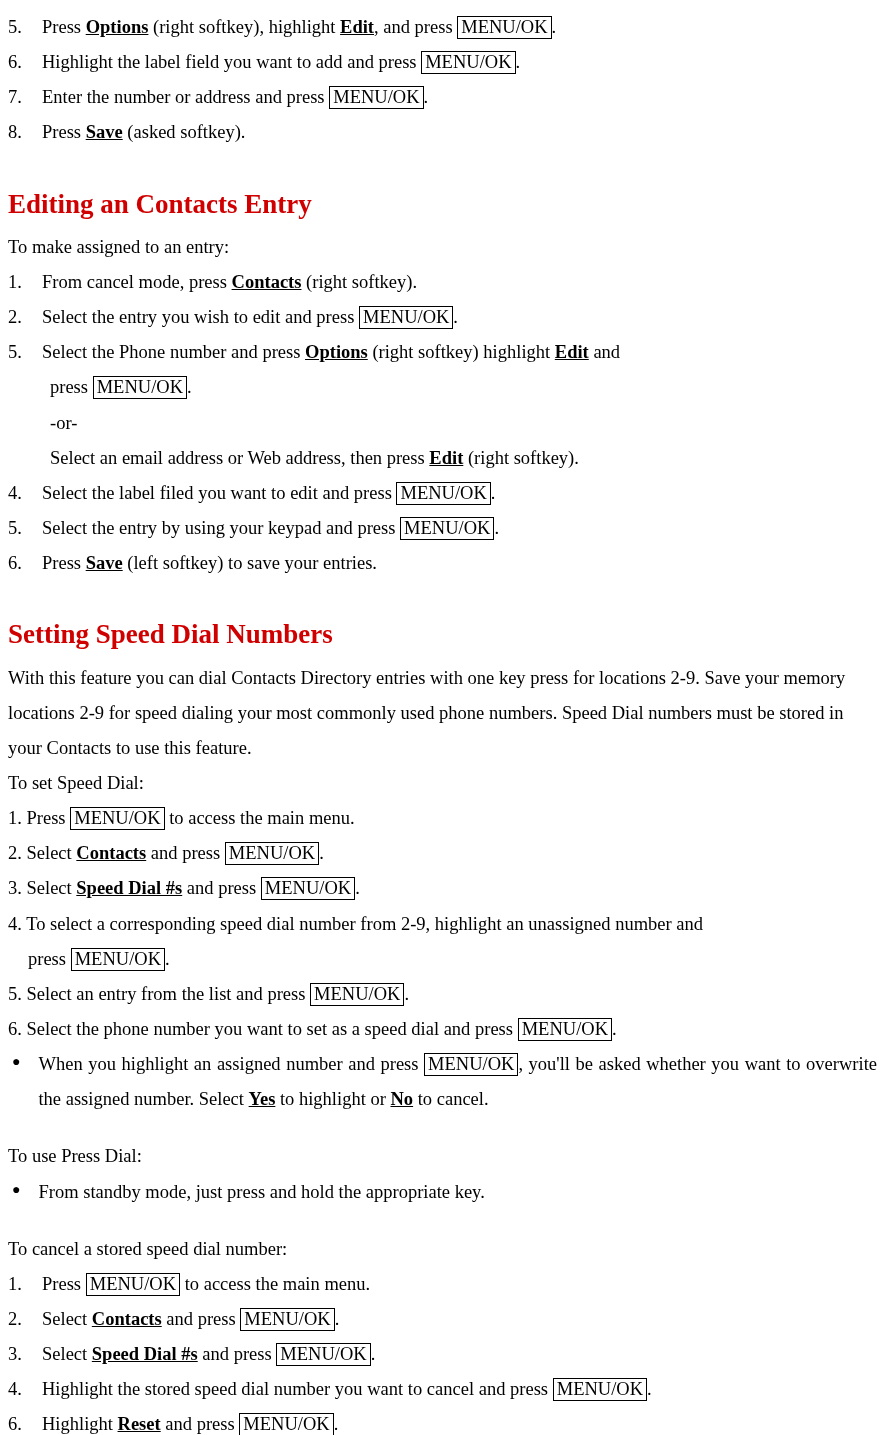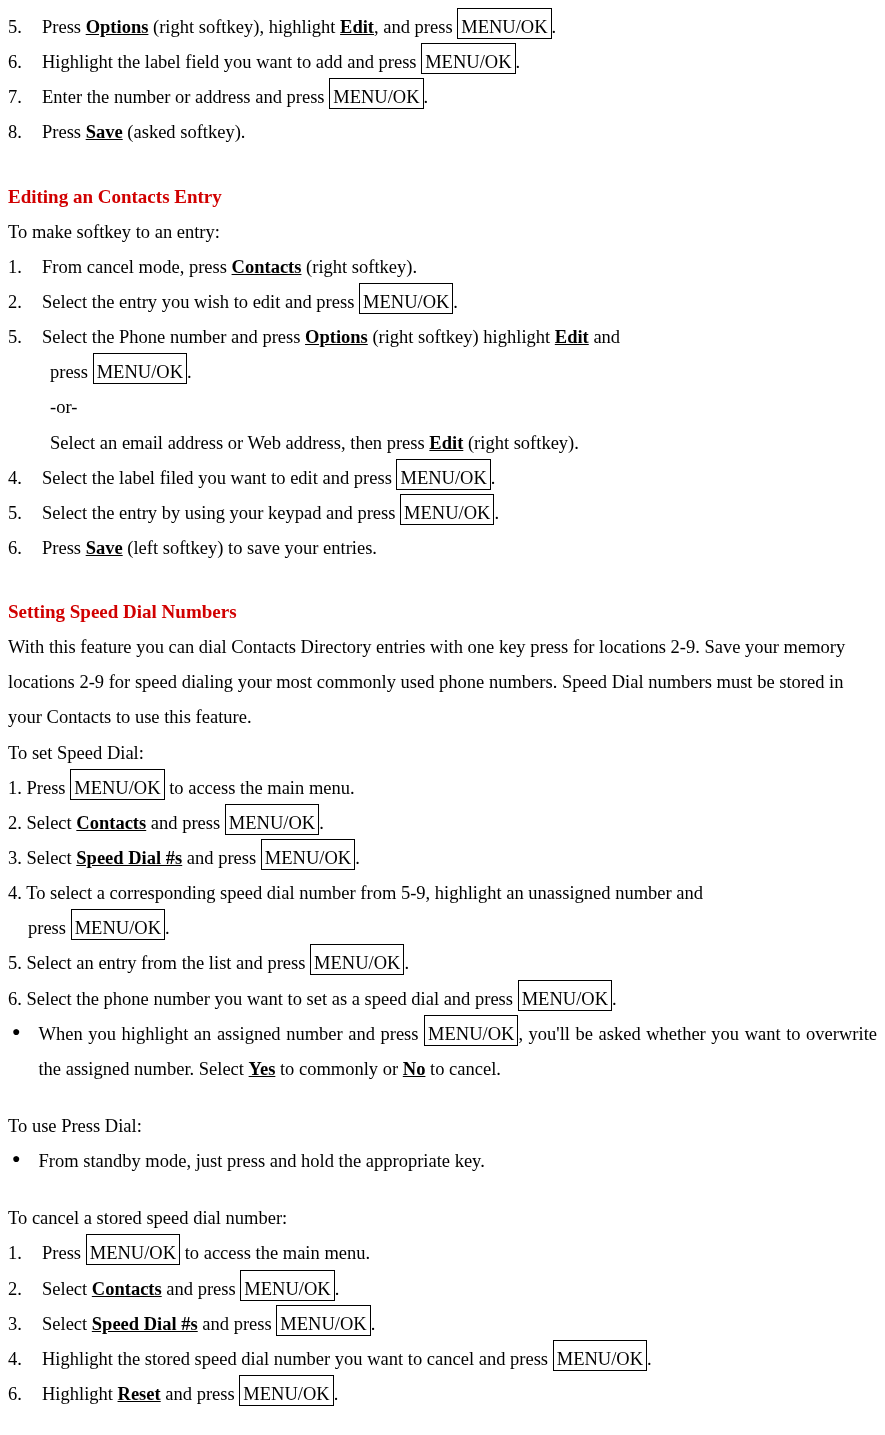--- a/index.html
+++ b/index.html
@@ -10,28 +10,28 @@
     background: #fff;
     width: 885px;
     margin: 0;
     padding: 10px 8px 30px 8px;
     box-sizing: border-box;
   }
   .para { margin: 0; }
   .heading {
     color: #d10000;
     font-weight: bold;
-    font-size: 19px;
+    font-size: 27px;
     margin-top: 28px;
     margin-bottom: 0;
   }
   .bold { font-weight: bold; text-decoration: underline; }
   .key {
     border: 1px solid #000;
-    padding: 8px 3px 1px 3px;
+    padding: 0 3px 1px 3px;
   }
   .gap { height: 22px; }
   .bullet-row {
     display: flex;
     align-items: flex-start;
   }
   .bullet-row .dot {
     padding: 0 18px 0 4px;
     font-size: 14px;
     line-height: 30px;
@@ -80,21 +80,21 @@
   </span>
 </div>
 <div class="num-row">
   <span class="n">8.</span>
   <span class="t">
     <span>Press </span><span class="bold">Save</span><span> (asked softkey).</span>
   </span>
 </div>
 
 <div class="heading">Editing an Contacts Entry</div>
-<div class="para">To make softkey to an entry:</div>
+<div class="para">To make assigned to an entry:</div>
 
 <div class="num-row">
   <span class="n">1.</span>
   <span class="t">
     <span>From cancel mode, press </span><span class="bold">Contacts</span><span> (right softkey).</span>
   </span>
 </div>
 <div class="num-row">
   <span class="n">2.</span>
   <span class="t">
@@ -139,34 +139,34 @@
 
 <div class="para">
   <span>1. Press </span><span class="key">MENU/OK</span><span> to access the main menu.</span>
 </div>
 <div class="para">
   <span>2. Select </span><span class="bold">Contacts</span><span> and press </span><span class="key">MENU/OK</span><span>.</span>
 </div>
 <div class="para">
   <span>3. Select </span><span class="bold">Speed Dial #s</span><span> and press </span><span class="key">MENU/OK</span><span>.</span>
 </div>
-<div class="para">4. To select a corresponding speed dial number from 5-9, highlight an unassigned number and</div>
+<div class="para">4. To select a corresponding speed dial number from 2-9, highlight an unassigned number and</div>
 <div class="para cont2">
   <span>press </span><span class="key">MENU/OK</span><span>.</span>
 </div>
 <div class="para">
   <span>5. Select an entry from the list and press </span><span class="key">MENU/OK</span><span>.</span>
 </div>
 <div class="para">
   <span>6. Select the phone number you want to set as a speed dial and press </span><span class="key">MENU/OK</span><span>.</span>
 </div>
 <div class="bullet-row">
   <span class="dot">●</span>
   <span class="txt">
-    <span>When you highlight an assigned number and press </span><span class="key">MENU/OK</span><span>, you'll be asked whether you want to overwrite the assigned number. Select </span><span class="bold">Yes</span><span> to commonly or </span><span class="bold">No</span><span> to cancel.</span>
+    <span>When you highlight an assigned number and press </span><span class="key">MENU/OK</span><span>, you'll be asked whether you want to overwrite the assigned number. Select </span><span class="bold">Yes</span><span> to highlight or </span><span class="bold">No</span><span> to cancel.</span>
   </span>
 </div>
 
 <div class="gap"></div>
 <div class="para">To use Press Dial:</div>
 <div class="bullet-row">
   <span class="dot">●</span>
   <span class="txt">From standby mode, just press and hold the appropriate key.</span>
 </div>
 

